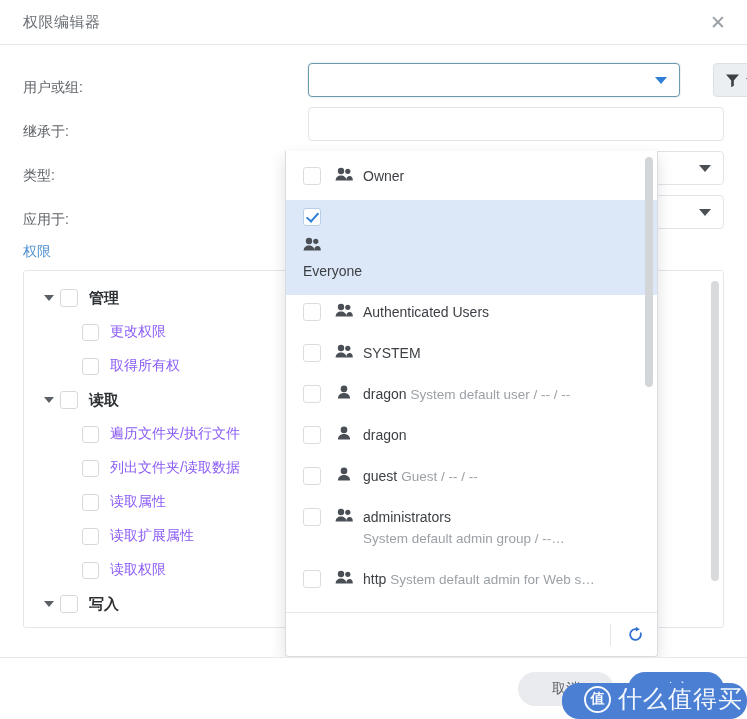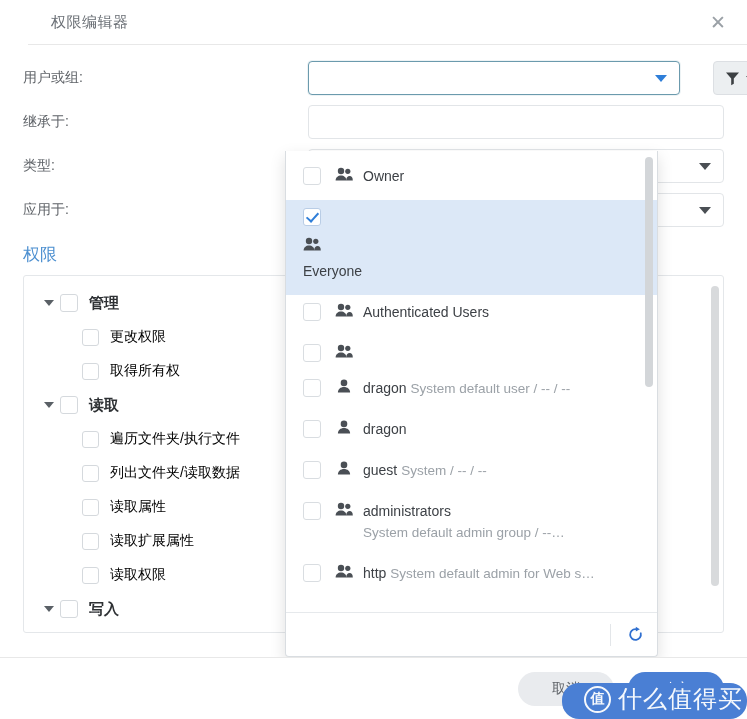--- a/index.html
+++ b/index.html
@@ -30,21 +30,20 @@
   
   .titlebar {
     height: 45px;
     flex: 0 0 45px;
     border-bottom: 1px solid #e8e8e8;
     display: flex;
     align-items: center;
     padding: 0 14px 0 23px;
     box-sizing: border-box;
     background: #fff;
-    margin-left: 28px;
   }
   .dialog-title {
     font-size: 15px;
     color: #6a6f75;
     letter-spacing: 0.5px;
     flex: 1;
   }
   .close-btn {
     width: 30px;
     height: 30px;
@@ -63,21 +62,21 @@
   .dialog-body {
     flex: 1 1 auto;
     position: relative;
     padding: 0 23px;
     box-sizing: border-box;
     overflow: hidden;
   }
 
   .form-row {
     display: flex;
-    align-items: center;
+    align-items: flex-end;
     height: 38px;
     margin-top: 0;
     gap: 23px;
   }
   .form-row.r1 { margin-top: 14px; }
   .form-row.r2 { margin-top: 6px; }
   .form-row.r3 { margin-top: 6px; }
   .form-row.r4 { margin-top: 6px; }
 
   .form-label {
@@ -135,21 +134,21 @@
   .filter-btn .mini-caret {
     width: 0; height: 0;
     border-left: 4px solid transparent;
     border-right: 4px solid transparent;
     border-top: 5px solid #3c4043;
   }
 
   
   .perm-tab {
     margin-top: 14px;
-    font-size: 17px;
+    font-size: 14px;
     color: #4c8fd0;
     display: inline-block;
     cursor: pointer;
   }
 
   .perm-panel {
     margin-top: 9px;
     height: 358px;
     border: 1px solid #e4e7ea;
     border-radius: 3px;
@@ -199,21 +198,21 @@
     background: #fff;
     box-sizing: border-box;
     margin-right: 11px;
     cursor: pointer;
     position: relative;
   }
   .cb.sm { width: 17px; height: 17px; flex-basis: 17px; }
 
   .tree-label { font-size: 14px; color: #44474b; }
   .tree-row.parent .tree-label { font-weight: bold; color: #2e3134; font-size: 15px; }
-  .tree-row.child .tree-label { color: #000000; }
+  .tree-row.child .tree-label { color: #8b5cf6; }
 
   
   .panel-sb {
     position: absolute;
     top: 6px;
     right: 4px;
     width: 8px;
     bottom: 6px;
     border-radius: 4px;
   }
@@ -598,20 +597,23 @@
         <div class="dd-item">
           <span class="dd-cb"></span>
           <span class="dd-icon">
             <svg width="18" height="14" viewBox="0 0 18 14">
                 <circle cx="6" cy="4" r="3.2" fill="#4a4f55"></circle>
                 <circle cx="12.8" cy="4.3" r="2.6" fill="#4a4f55"></circle>
                 <path d="M0.6 13.4c0-3 2.4-5 5.4-5s5.4 2 5.4 5z" fill="#4a4f55"></path>
                 <path d="M11.2 13.4c0-2.4 1.3-4.3 3.5-4.3 2 0 3.1 1.7 3.1 4.3z" fill="#4a4f55"></path>
               </svg>
           </span>
+          <span class="dd-texts">
+            <span class="dd-name">SYSTEM</span>
+          </span>
         </div>
 
         <div class="dd-item">
           <span class="dd-cb"></span>
           <span class="dd-icon">
             <svg width="14" height="14" viewBox="0 0 14 14">
                 <circle cx="7" cy="3.9" r="3.3" fill="#4a4f55"></circle>
                 <path d="M0.9 13.6c0-3.3 2.7-5.5 6.1-5.5s6.1 2.2 6.1 5.5z" fill="#4a4f55"></path>
               </svg>
           </span>
@@ -637,21 +639,21 @@
         <div class="dd-item">
           <span class="dd-cb"></span>
           <span class="dd-icon">
             <svg width="14" height="14" viewBox="0 0 14 14">
                 <circle cx="7" cy="3.9" r="3.3" fill="#4a4f55"></circle>
                 <path d="M0.9 13.6c0-3.3 2.7-5.5 6.1-5.5s6.1 2.2 6.1 5.5z" fill="#4a4f55"></path>
               </svg>
           </span>
           <span class="dd-texts">
             <span class="dd-name">guest</span>
-            <span class="dd-sub">System / -- / --</span>
+            <span class="dd-sub">Guest / -- / --</span>
           </span>
         </div>
 
         <div class="dd-item">
           <span class="dd-cb"></span>
           <span class="dd-icon">
             <svg width="18" height="14" viewBox="0 0 18 14">
                 <circle cx="6" cy="4" r="3.2" fill="#4a4f55"></circle>
                 <circle cx="12.8" cy="4.3" r="2.6" fill="#4a4f55"></circle>
                 <path d="M0.6 13.4c0-3 2.4-5 5.4-5s5.4 2 5.4 5z" fill="#4a4f55"></path>

